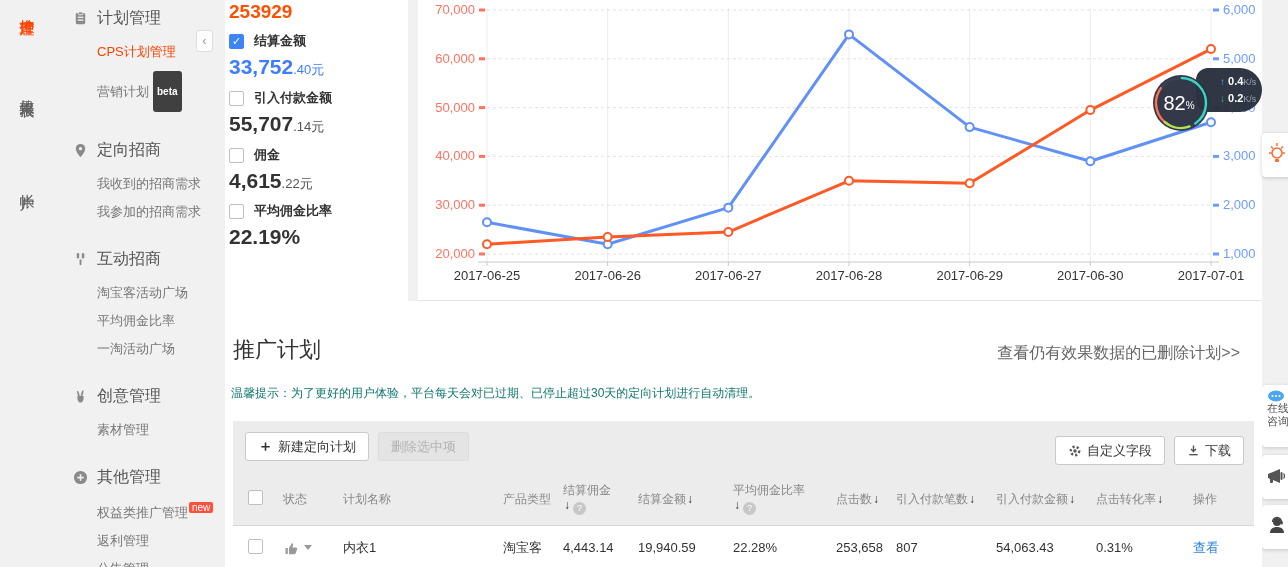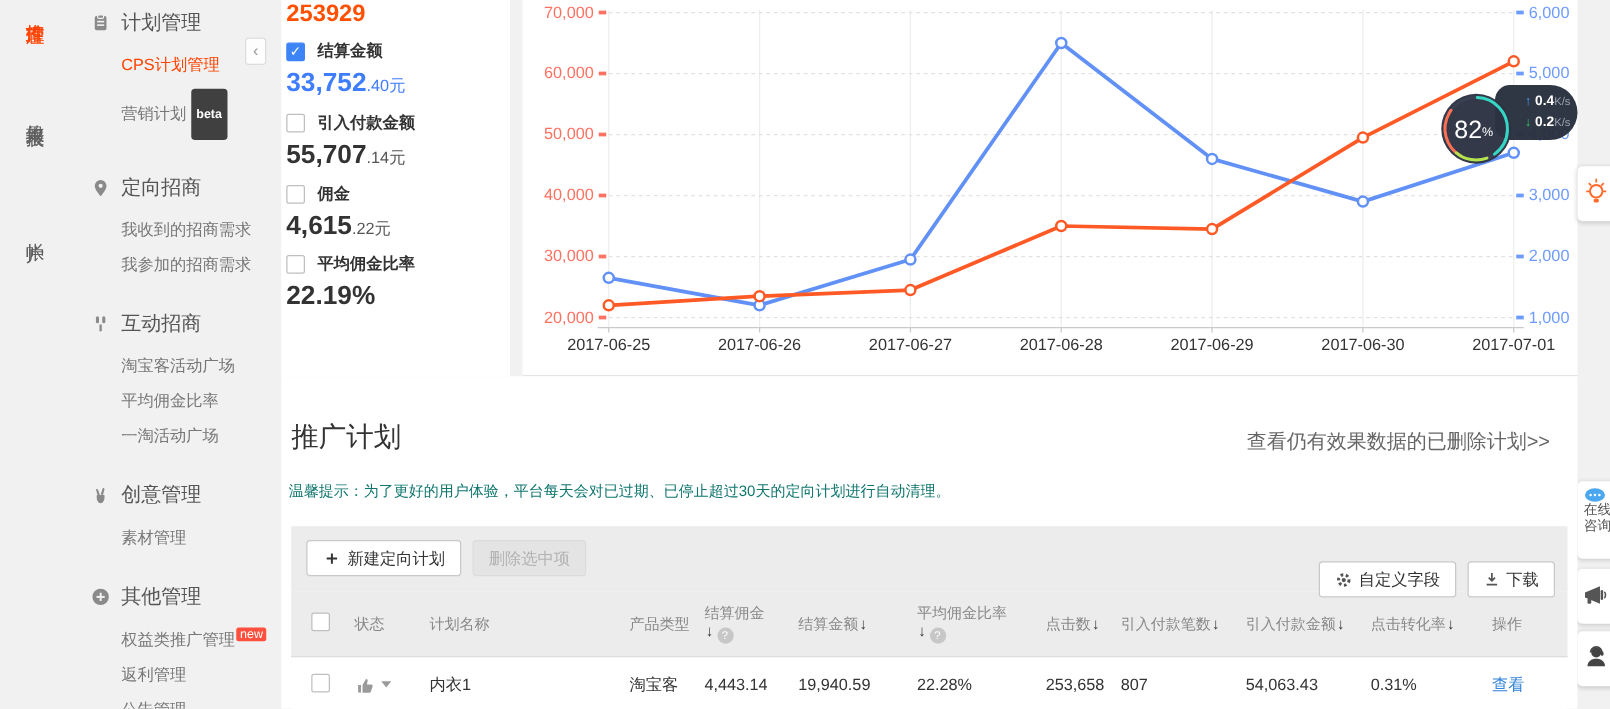--- a/index.html
+++ b/index.html
@@ -73,22 +73,22 @@
 .sec-title{position:absolute;left:8px;top:34px;font-size:22px;color:#333;}
 .sec-link{position:absolute;right:22px;top:42px;font-size:16px;color:#666;cursor:pointer;}
 .sec-hint{position:absolute;left:6px;top:84px;font-size:12px;color:#0f766e;}
 .grid-wrap{position:absolute;left:8px;top:120px;width:1021px;}
 .toolbar{position:relative;height:52px;background:#ececec;}
 .btn{display:inline-flex;align-items:center;gap:5px;height:29px;padding:0 12px;background:#fff;
   border:1px solid #c9c9c9;border-radius:3px;font-size:13px;color:#333;cursor:pointer;}
 .btn-plus{font-size:15px;font-weight:bold;color:#333;}
 .btn.disabled{background:#e4e4e4;border-color:#dcdcdc;color:#b2b2b2;cursor:default;}
 .tb-left{position:absolute;left:12px;top:11px;display:flex;gap:9px;}
-.tb-right{position:absolute;right:10px;top:28px;display:flex;gap:9px;}
-.cols{display:flex;align-items:center;justify-content:center;}
+.tb-right{position:absolute;right:10px;top:15px;display:flex;gap:9px;}
+.cols{display:flex;align-items:center;}
 .c-check{width:50px;padding-left:15px;}
 .c-status{width:60px;}.c-name{width:160px;}.c-product{width:60px;}
 .c-comm{width:75px;}.c-amount{width:95px;}.c-rate{width:103px;}
 .c-clicks{width:60px;}.c-orders{width:100px;}.c-payamt{width:100px;}
 .c-cvr{width:97px;}.c-action{width:60px;}
 .thead{height:53px;background:#ececec;border-bottom:1px solid #d7d7d7;font-size:12px;color:#888;}
 .sort{color:#333;font-size:12px;margin-left:1px;}
 .qm{display:inline-block;width:13px;height:13px;border-radius:50%;background:#c7c7c7;color:#fff;
   font-size:9px;line-height:13px;text-align:center;margin-left:3px;vertical-align:-2px;}
 .h2l div{line-height:15px;}

